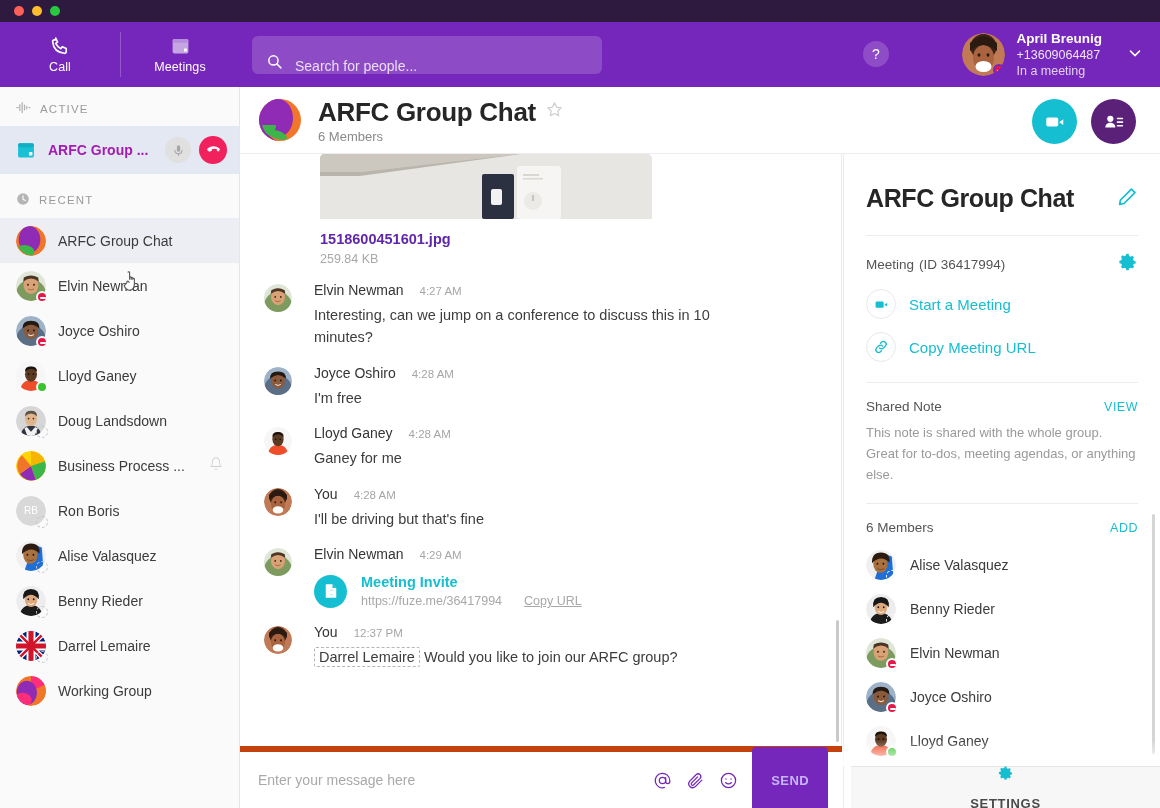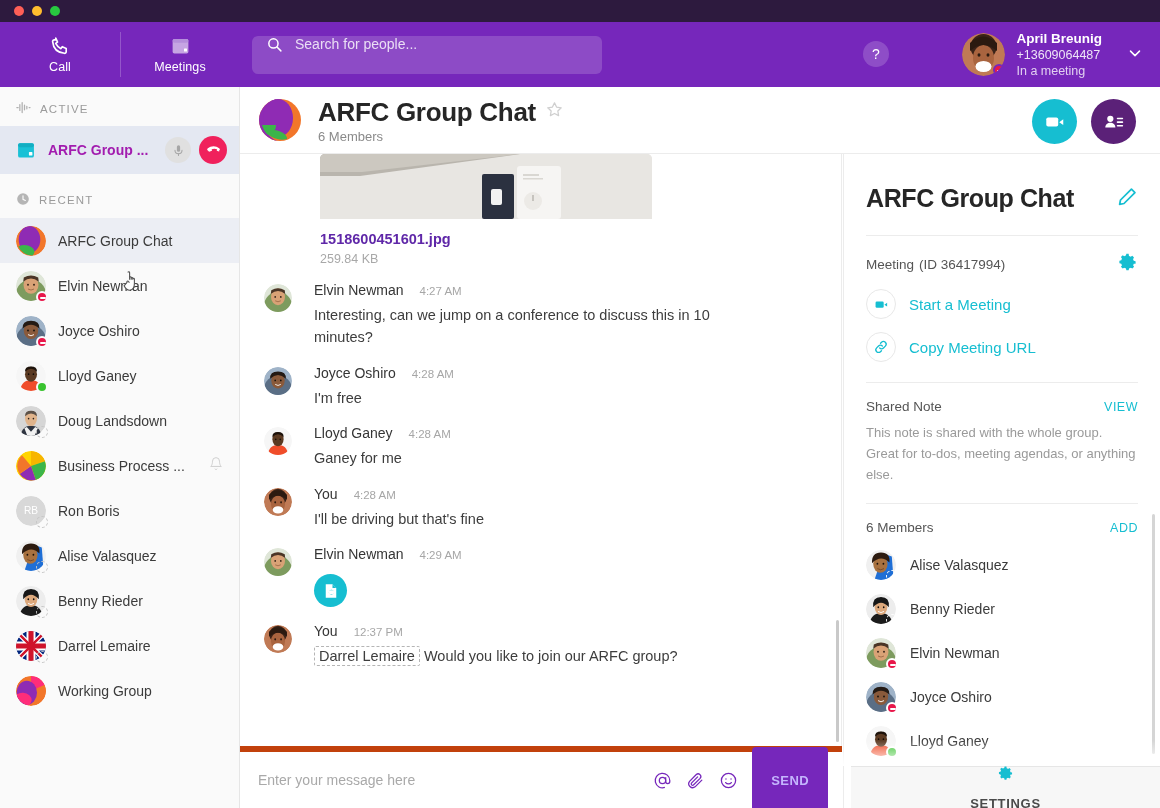--- a/index.html
+++ b/index.html
@@ -19,21 +19,21 @@
 
   
   .leftnav { position:absolute; left:0; top:22px; width:240px; height:65px; background:#7627bb; display:flex; }
   .leftnav-item { flex:1; display:flex; flex-direction:column; align-items:center; justify-content:center; gap:4px; color:#fff; cursor:pointer; position:relative; }
   .leftnav-item + .leftnav-item::before { content:""; position:absolute; left:0; top:10px; bottom:10px; width:1px; background:rgba(255,255,255,.22); }
   .leftnav-item .lbl { font-size:12.5px; letter-spacing:.1px; }
   .leftnav-item svg { display:block; }
 
   
   .topbar { position:absolute; left:240px; top:22px; width:920px; height:65px; background:#7627bb; display:flex; align-items:center; }
-  .search-box { margin-left:12px; width:350px; height:38px; border-radius:6px; background:rgba(255,255,255,.17); display:flex; align-items:flex-start; padding:0 14px; gap:12px; cursor:text; }
+  .search-box { margin-left:12px; width:350px; height:38px; border-radius:6px; background:rgba(255,255,255,.17); display:flex; align-items:flex-end; padding:0 14px; gap:12px; cursor:text; }
   .search-box .ph { color:rgba(255,255,255,.82); font-size:14px; }
   .help-btn { position:absolute; left:623px; top:19px; width:26px; height:26px; border-radius:50%; background:rgba(255,255,255,.18); color:#fff; font-size:14px; display:flex; align-items:center; justify-content:center; cursor:pointer; }
   .user-area { position:absolute; right:0; top:0; height:65px; display:flex; align-items:center; padding-right:10px; }
   .user-av { position:relative; width:43px; height:43px; border-radius:50%; overflow:hidden; margin-right:11px; }
   .user-meta { color:#fff; line-height:1.28; }
   .user-meta .nm { font-size:13.5px; font-weight:bold; }
   .user-meta .ph2 { font-size:12.5px; color:rgba(255,255,255,.88); }
   .user-meta .st { font-size:12.5px; color:rgba(255,255,255,.78); }
   .caret { margin-left:24px; margin-right:6px; cursor:pointer; }
 
@@ -549,20 +549,27 @@
             </div>
             <div class="invite">
               <div class="inv-icon">
                 <svg width="18" height="18" viewBox="0 0 24 24" fill="#fff">
                   <path d="M5 3h9l5 5v13H5z"></path>
                   <path d="M14 3v5h5" fill="#16bed1"></path>
                   <circle cx="12.5" cy="13.5" r="3.2" fill="#16bed1"></circle>
                   <rect x="9" y="11" width="7" height="5" rx="1.2" fill="#fff"></rect>
                 </svg>
               </div>
+              <div>
+                <div class="inv-title">Meeting Invite</div>
+                <div class="inv-sub">
+                  <span>https://fuze.me/36417994</span>
+                  <span class="inv-copy">Copy URL</span>
+                </div>
+              </div>
             </div>
           </div>
         </div>
         <div class="msg">
           <span class="mav"><svg width="28" height="28" viewBox="0 0 100 100">
               <circle cx="50" cy="50" r="50" fill="#c07a55"></circle>
       <ellipse cx="50" cy="34" rx="31" ry="31" fill="#3b2318"></ellipse>
       <ellipse cx="50" cy="58" rx="25" ry="31" fill="#a9643f"></ellipse>
       <ellipse cx="50" cy="78" rx="19" ry="13" fill="#fff"></ellipse>
       <ellipse cx="40" cy="51" rx="3.4" ry="4" fill="#2b1a10"></ellipse>

